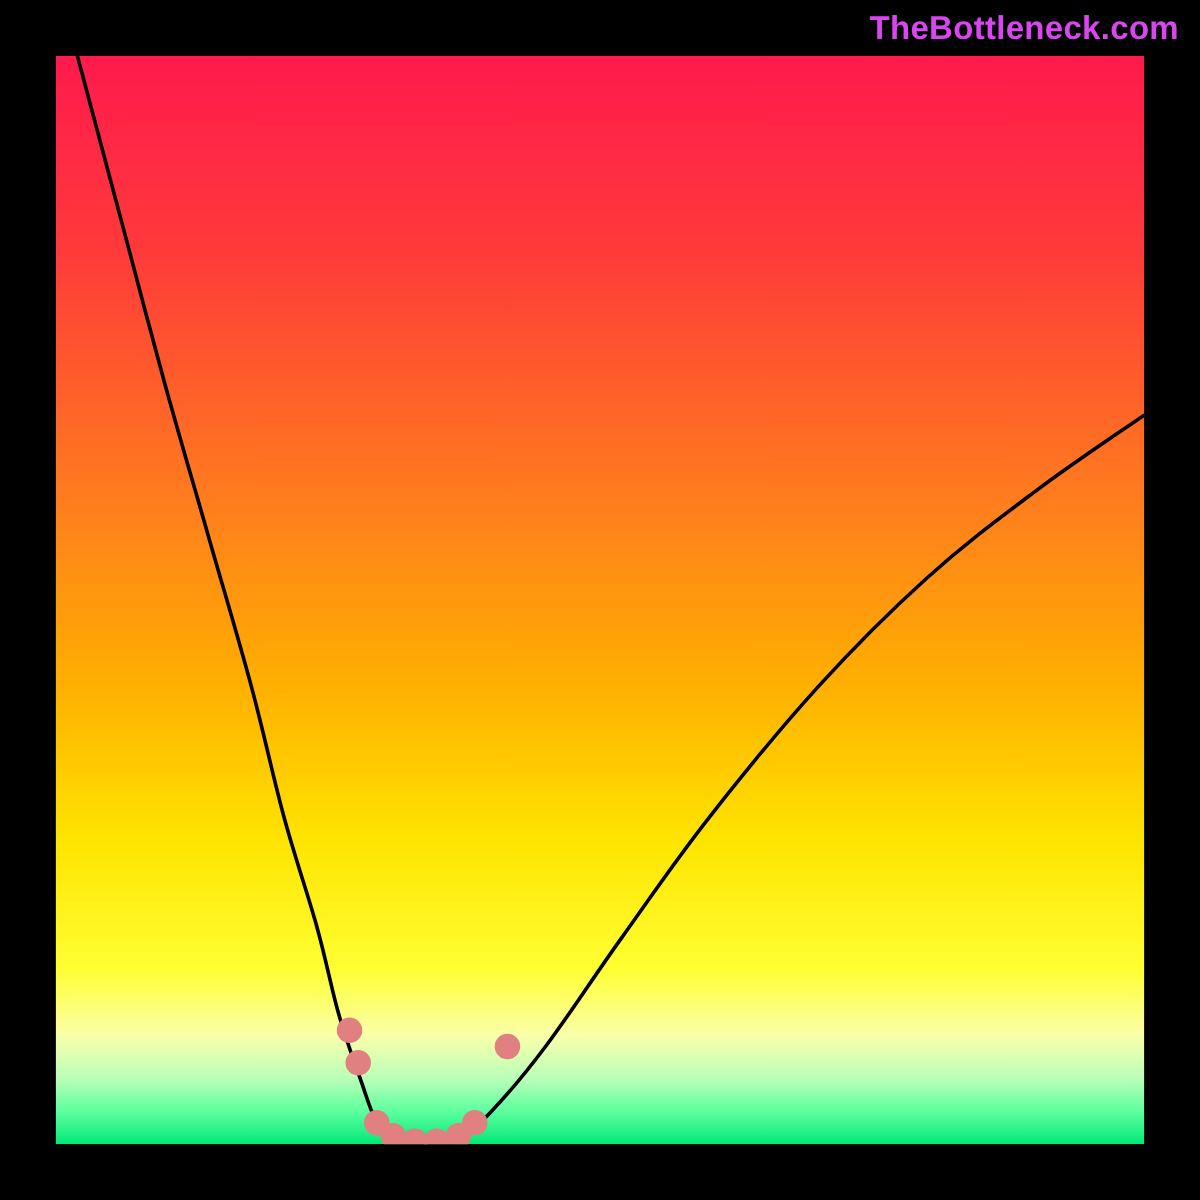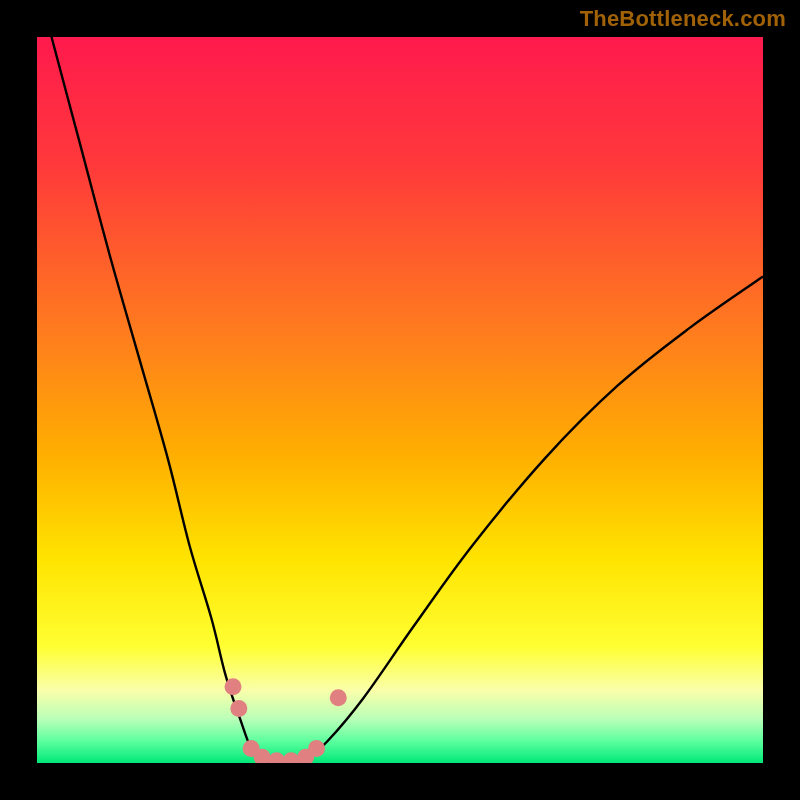--- a/index.html
+++ b/index.html
@@ -40,21 +40,21 @@
     width: 100%;
     height: 100%;
   }
   .watermark {
     position: absolute;
     top: 6px;
     right: 14px;
     font-family: Arial, Helvetica, sans-serif;
     font-size: 22px;
     font-weight: 600;
-    color: #a16207;
+    color: #d946ef;
     letter-spacing: 0.2px;
   }
 </style>
 </head>
 <body>
 
 <div class="frame">
   <div class="plot-area">
     <svg class="gradient" viewBox="0 0 726 726" preserveAspectRatio="none">
       <defs>

